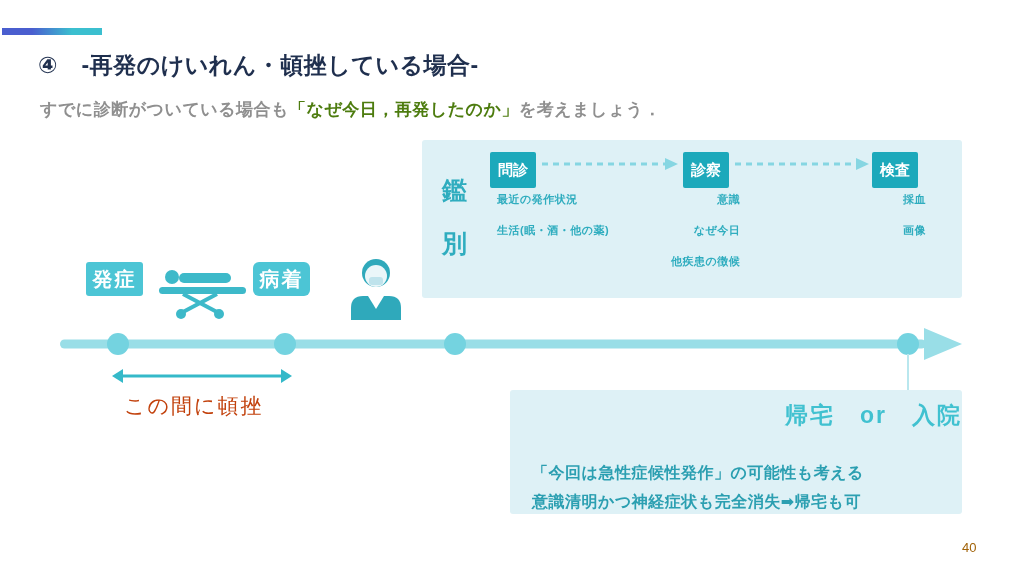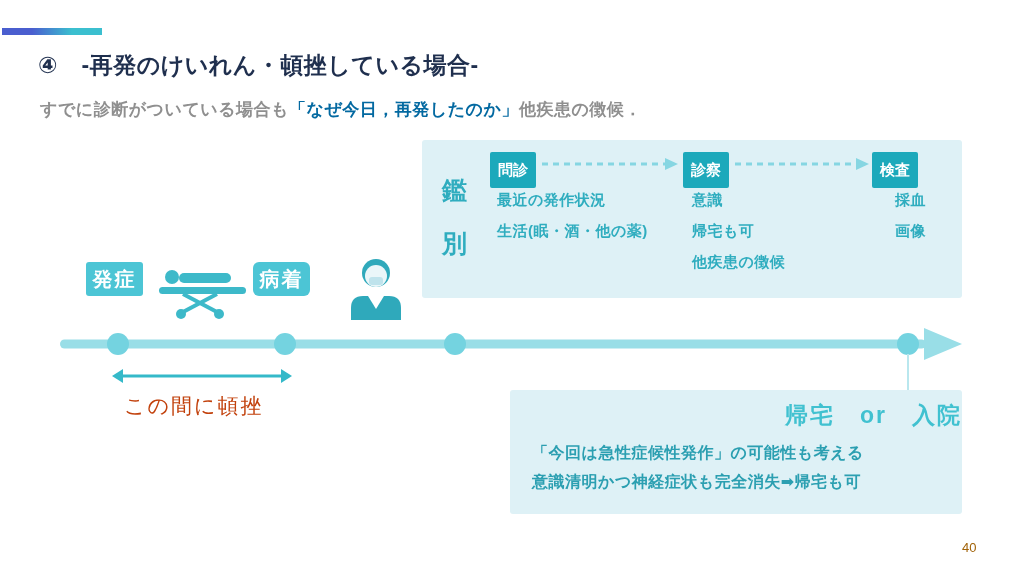--- a/index.html
+++ b/index.html
@@ -12,41 +12,41 @@
     background:linear-gradient(90deg,#4a5ecf 0%,#4a5ecf 30%,#3bbfcf 70%,#3bbfcf 100%);
   }
   .title {
     position:absolute; left:38px; top:50px; margin:0;
     font-size:23px; font-weight:bold; color:#1f2f4e; letter-spacing:0.5px;
   }
   .subtitle {
     position:absolute; left:40px; top:98px; margin:0;
     font-size:17px; font-weight:bold; color:#8f8f8f; letter-spacing:0.5px;
   }
-  .subtitle .hl { color:#0369a1; }
+  .subtitle .hl { color:#4d7c0f; }
 
   .panel { position:absolute; background:#def1f6; border-radius:3px; }
   .top-panel { left:422px; top:140px; width:540px; height:158px; }
   .side-label {
     position:absolute; left:20px; top:34px; display:flex; flex-direction:column; gap:20px;
     color:#2fadbf; font-size:25px; font-weight:bold;
   }
   .col-header {
     position:absolute; top:12px; height:36px; width:46px;
     background:#1ca9bb; color:#fff; font-size:15px; font-weight:bold;
     display:flex; align-items:center; justify-content:center; border-radius:2px;
   }
   .hd1 { left:68px; } .hd2 { left:261px; } .hd3 { left:450px; }
   .dashed-arrow { position:absolute; top:17px; }
   .da1 { left:120px; } .da2 { left:313px; }
   .col-items {
-    position:absolute; top:44px; font-size:15px; font-weight:bold;
+    position:absolute; top:44px; font-size:11px; font-weight:bold;
     color:#2fadbf; line-height:31px; letter-spacing:0.5px;
   }
-  .c1 { left:75px; } .c2 { left:270px; } .c3 { left:440px; width:64px; text-align:right; }
+  .c1 { left:75px; } .c2 { left:249px;text-align:right; } .c3 { left:440px; width:64px; text-align:right; }
 
   .timeline-svg { position:absolute; left:0; top:322px; }
   .event-box {
     position:absolute; width:57px; height:34px; background:#4cc5d5; color:#fff;
     font-size:20px; font-weight:bold; display:flex; align-items:center; justify-content:center;
     border-radius:3px; letter-spacing:2px;
   }
   .ev1 { left:86px; top:262px; } .ev2 { left:253px; top:262px;border-radius:6px; }
   .stretcher { position:absolute; left:155px; top:262px; }
   .doctor { position:absolute; left:345px; top:252px; }
@@ -56,35 +56,35 @@
     position:absolute; left:124px; top:392px;
     font-size:21px; font-weight:normal; color:#c2410c; letter-spacing:2px;
   }
 
   .bottom-panel { left:510px; top:390px; width:452px; height:124px; }
   .outcome-title {
     position:absolute; left:0; right:0; top:10px; text-align:right;
     font-size:23px; font-weight:bold; color:#40c1d0; letter-spacing:2px;
   }
   .outcome-lines {
-    position:absolute; left:22px; top:48px;
+    position:absolute; left:22px; top:68px;
     font-size:16px; font-weight:bold; color:#2b9fb1; line-height:29px; letter-spacing:0.5px;
   }
   .page-number { position:absolute; left:962px; top:540px; font-size:13px; color:#a16207; }
 </style>
 </head>
 <body>
 
 <div class="slide">
 
   <div class="accent-bar"></div>
 
   <h1 class="title">④　-再発のけいれん・頓挫している場合-</h1>
 
-  <p class="subtitle"><span>すでに診断がついている場合も</span><span class="hl">「なぜ今日，再発したのか」</span><span>他疾患の徴候．</span></p>
+  <p class="subtitle"><span>すでに診断がついている場合も</span><span class="hl">「なぜ今日，再発したのか」</span><span>を考えましょう．</span></p>
 
   <div class="panel top-panel">
     <div class="side-label">
       <span>鑑</span>
       <span>別</span>
     </div>
 
     <div class="col-header hd1">問診</div>
     <div class="col-header hd2">診察</div>
     <div class="col-header hd3">検査</div>
@@ -97,21 +97,21 @@
       <line x1="0" y1="7" x2="121" y2="7" stroke="#86d6e2" stroke-width="3" stroke-dasharray="6 5"></line>
       <polygon points="121,1 134,7 121,13" fill="#86d6e2"></polygon>
     </svg>
 
     <div class="col-items c1">
       <div>最近の発作状況</div>
       <div>生活(眠・酒・他の薬)</div>
     </div>
     <div class="col-items c2">
       <div>意識</div>
-      <div>帰宅も可</div>
+      <div>なぜ今日</div>
       <div>他疾患の徴候</div>
     </div>
     <div class="col-items c3">
       <div>採血</div>
       <div>画像</div>
     </div>
   </div>
 
   <svg class="timeline-svg" width="1024" height="46" viewBox="0 0 1024 46">
     <rect x="60" y="17.5" width="866" height="9" rx="4.5" fill="#99dee7"></rect>

